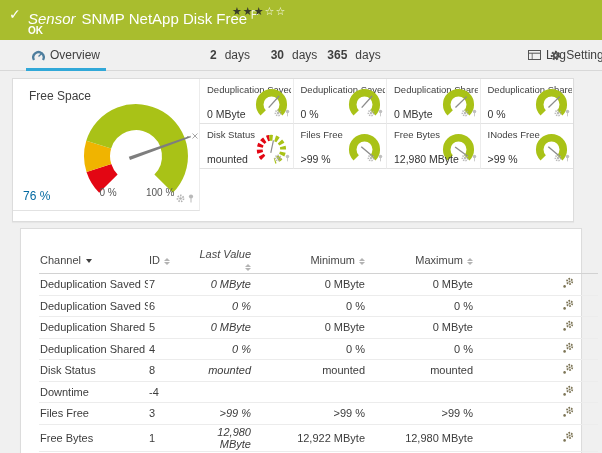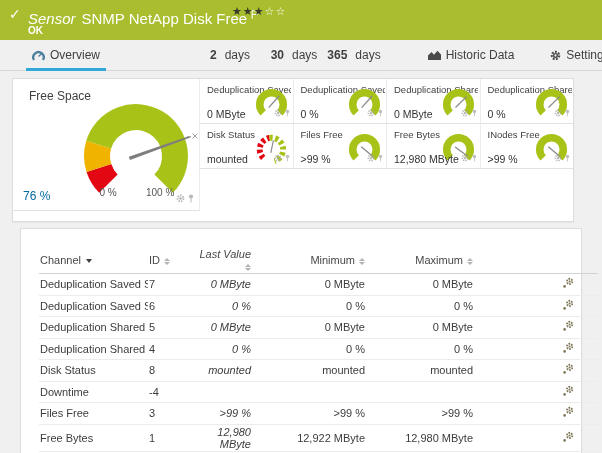--- a/index.html
+++ b/index.html
@@ -101,27 +101,29 @@
         <span>days</span>
     </div>
     <div class="tab" style="left:270px;width:48px">
       <span class="tnum">30</span>
         <span>days</span>
     </div>
     <div class="tab" style="left:324px;width:60px">
       <span class="tnum">365</span>
         <span>days</span>
     </div>
-    <div class="tab" style="left:420px;width:102px">
+    <div class="tab" style="left:524px;width:46px">
       <span class="ticon">
           <svg width="13" height="10" viewBox="0 0 13 10">
-            <path d="M0 10 V5.5 L3.5 2 6 4.8 9.5 0.8 13 4.5 V10 Z" fill="#4a4a4a"></path>
+            <rect x="0.5" y="0.5" width="12" height="9" fill="none" stroke="#555"></rect>
+            <line x1="0.5" y1="3.2" x2="12.5" y2="3.2" stroke="#555"></line>
+            <line x1="4.2" y1="3.2" x2="4.2" y2="9.5" stroke="#555" stroke-width="0.8"></line>
           </svg>
         </span>
-      <span>Historic Data</span>
+      <span>Log</span>
     </div>
     <div class="tab" style="left:558px;width:44px">
       <span class="ticon">
           <svg width="11" height="11" viewBox="0 0 12 12">
             <circle cx="6" cy="6" r="4" fill="none" stroke="#4a4a4a" stroke-width="2.4" stroke-dasharray="2 1.55"></circle>
             <circle cx="6" cy="6" r="2" fill="none" stroke="#4a4a4a" stroke-width="1.5"></circle>
           </svg>
         </span>
       <span>Settings</span>
     </div>

